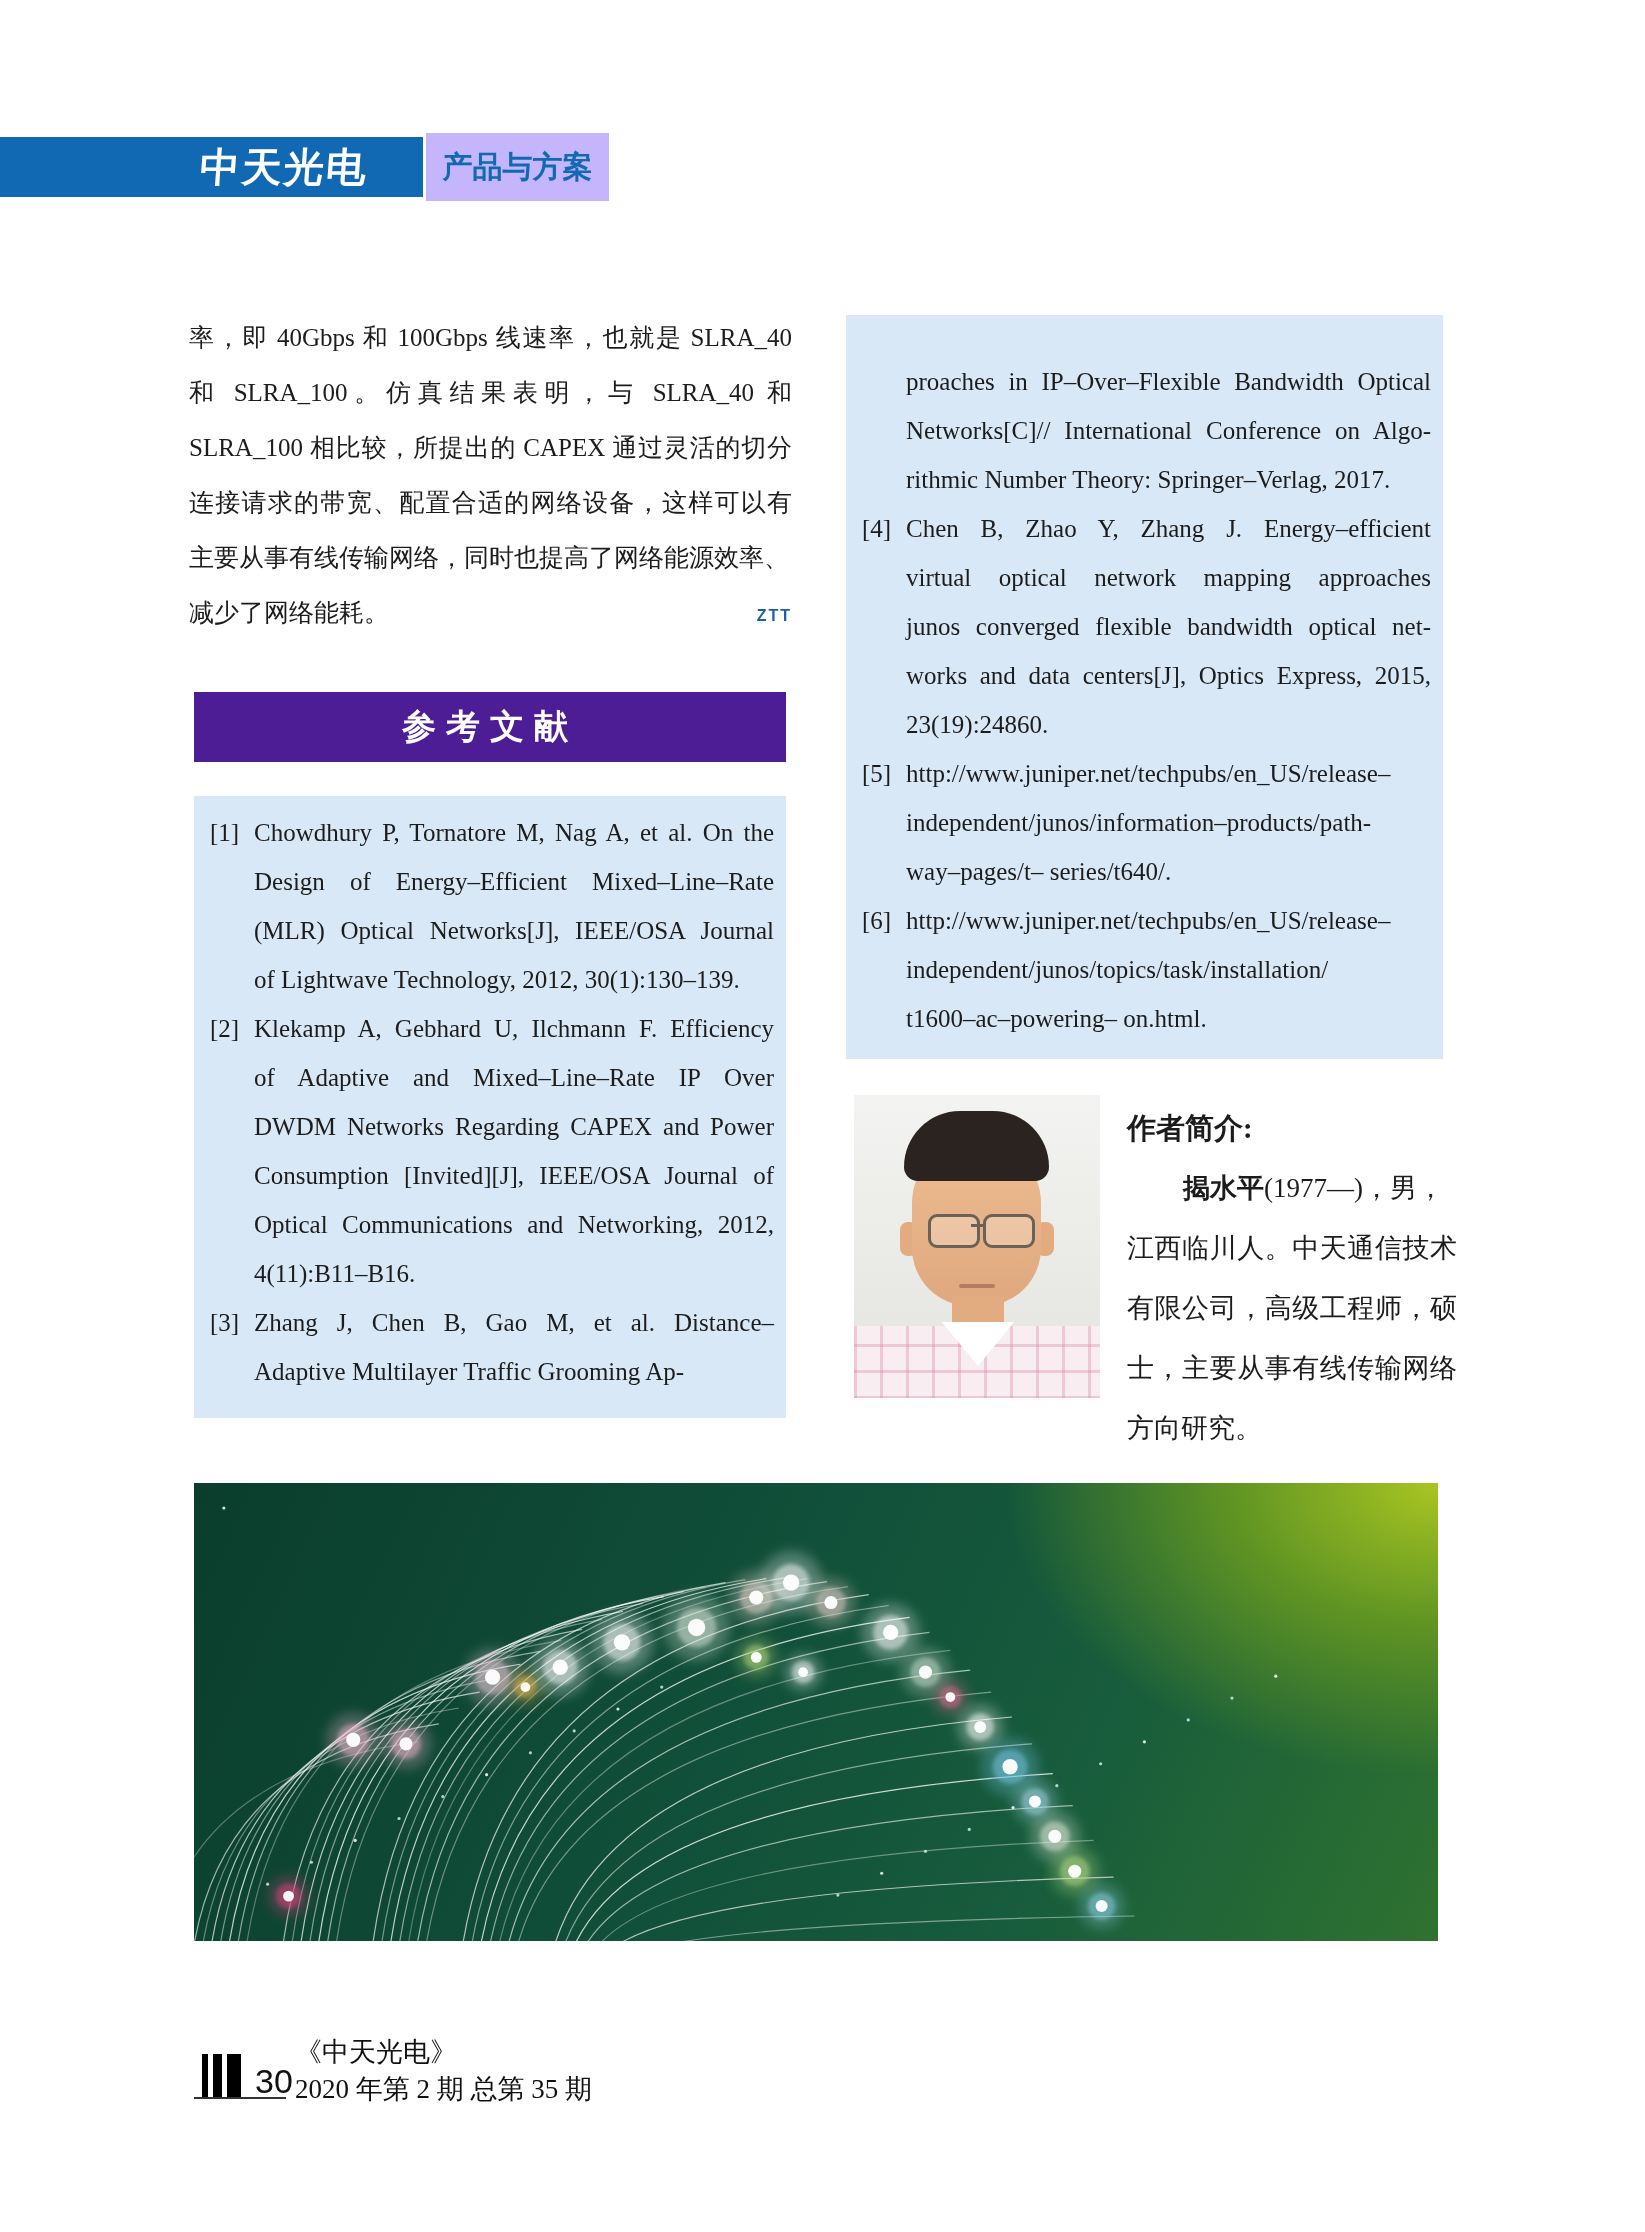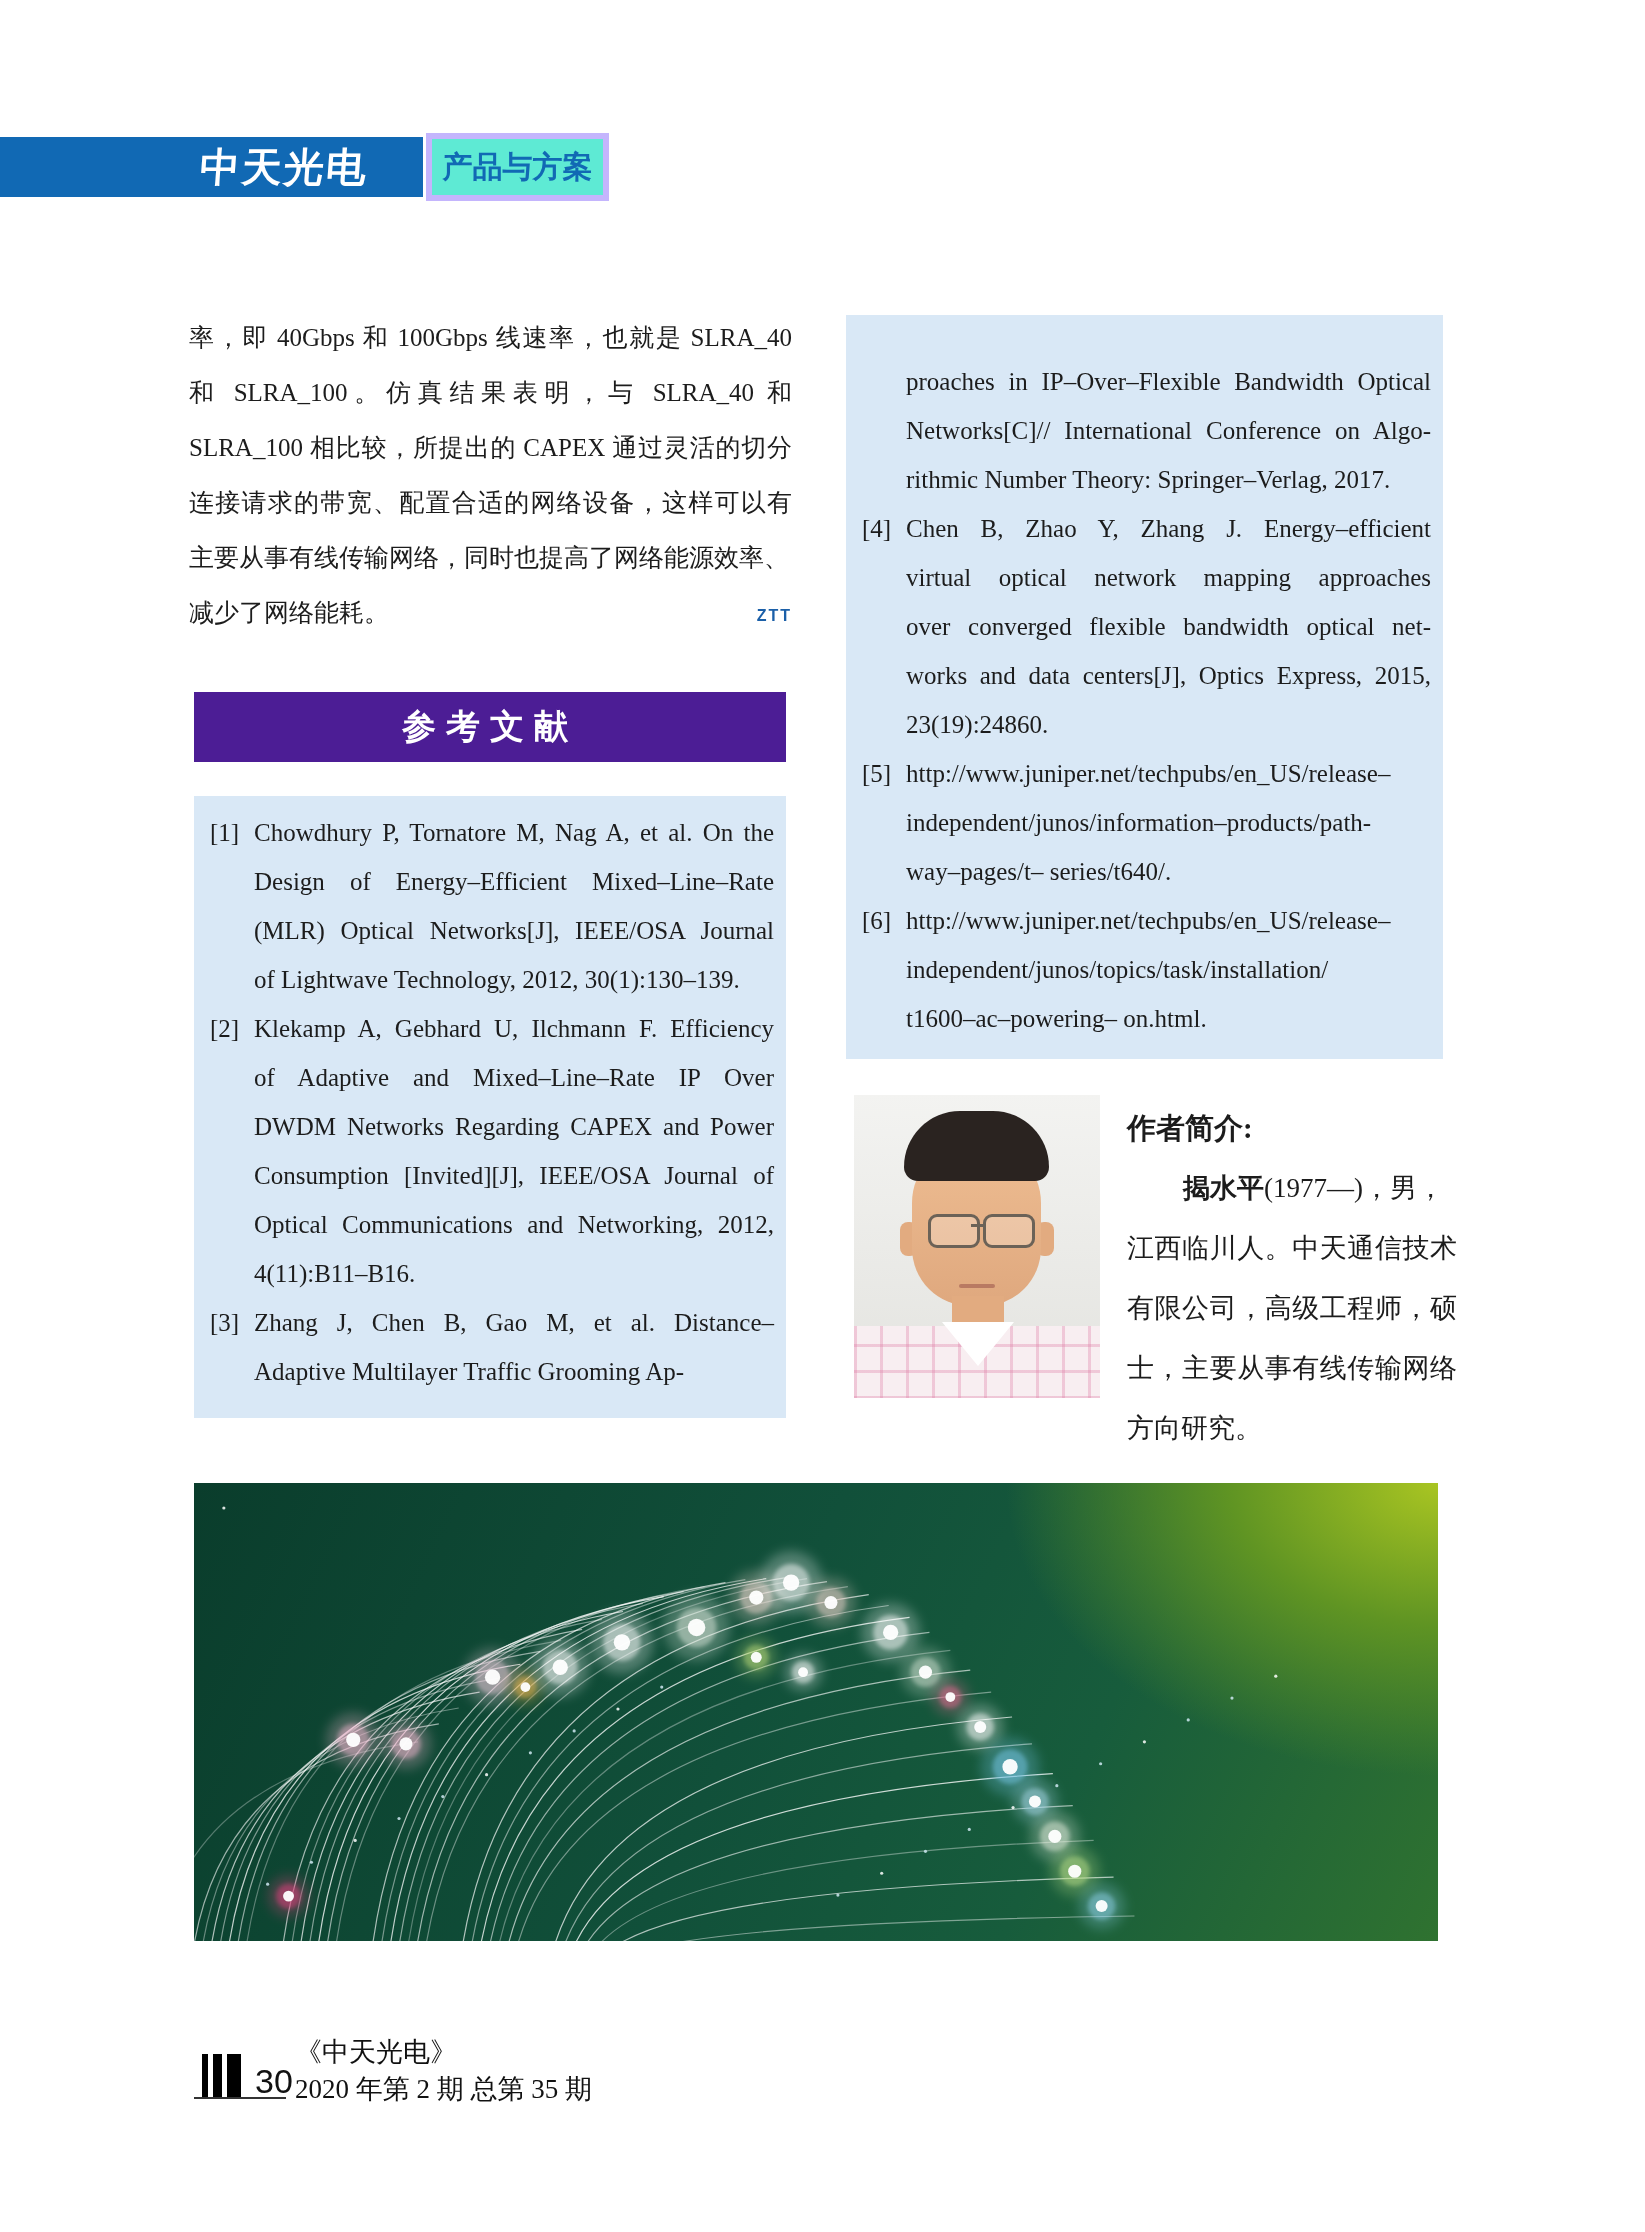--- a/index.html
+++ b/index.html
@@ -5,21 +5,21 @@
 <style>
   html,body{margin:0;padding:0;background:#ffffff;}
   .page{position:relative;width:1646px;height:2233px;background:#ffffff;overflow:hidden;
         font-family:"Liberation Serif","DejaVu Serif",serif;color:#1c1c1c;}
 
   
   .brandbar{position:absolute;left:0;top:137px;width:423px;height:60px;background:#1169b4;
             display:flex;align-items:center;justify-content:flex-end;padding-right:55px;box-sizing:border-box;}
   .brand-logo{color:#ffffff;font-size:40px;font-weight:bold;transform:skewX(-4deg);
               font-family:"Liberation Serif","DejaVu Serif",serif;letter-spacing:2px;}
-  .sectionbox{position:absolute;left:426px;top:133px;width:183px;height:68px;background:#5eead4;
+  .sectionbox{position:absolute;left:426px;top:133px;width:183px;height:68px;background:#c4b5fd;
               border:6px solid #c4b5fd;box-sizing:border-box;display:flex;align-items:center;justify-content:center;}
   .section-label{color:#1169b4;font-size:30px;font-weight:bold;font-family:"Liberation Sans","DejaVu Sans",sans-serif;}
 
   
   .para{position:absolute;left:189px;top:310px;width:603px;font-size:25px;line-height:55px;}
   .jline{text-align:justify;text-align-last:justify;white-space:normal;}
   .jline.last{text-align-last:left;}
   .para-lastline{display:flex;justify-content:space-between;align-items:baseline;}
   .ztt{color:#1b5fa8;font-weight:bold;font-size:16px;letter-spacing:2px;
        font-family:"Liberation Sans","DejaVu Sans",sans-serif;}
@@ -145,21 +145,21 @@
           <div class="jline">proaches in IP–Over–Flexible Bandwidth Optical</div>
           <div class="jline">Networks[C]// International Conference on Algo-</div>
           <div class="jline last">rithmic Number Theory: Springer–Verlag, 2017.</div>
         </div>
       </div>
       <div class="ref">
         <span class="ref-num">[4]</span>
         <div class="ref-body">
           <div class="jline">Chen B, Zhao Y, Zhang J. Energy–efficient</div>
           <div class="jline">virtual optical network mapping approaches</div>
-          <div class="jline">over converged flexible bandwidth optical net-</div>
+          <div class="jline">junos converged flexible bandwidth optical net-</div>
           <div class="jline">works and data centers[J], Optics Express, 2015,</div>
           <div class="jline last">23(19):24860.</div>
         </div>
       </div>
       <div class="ref">
         <span class="ref-num">[5]</span>
         <div class="ref-body">
           <div class="jline">http://www.juniper.net/techpubs/en_US/release–</div>
           <div class="jline">independent/junos/information–products/path-</div>
           <div class="jline last">way–pages/t– series/t640/.</div>

